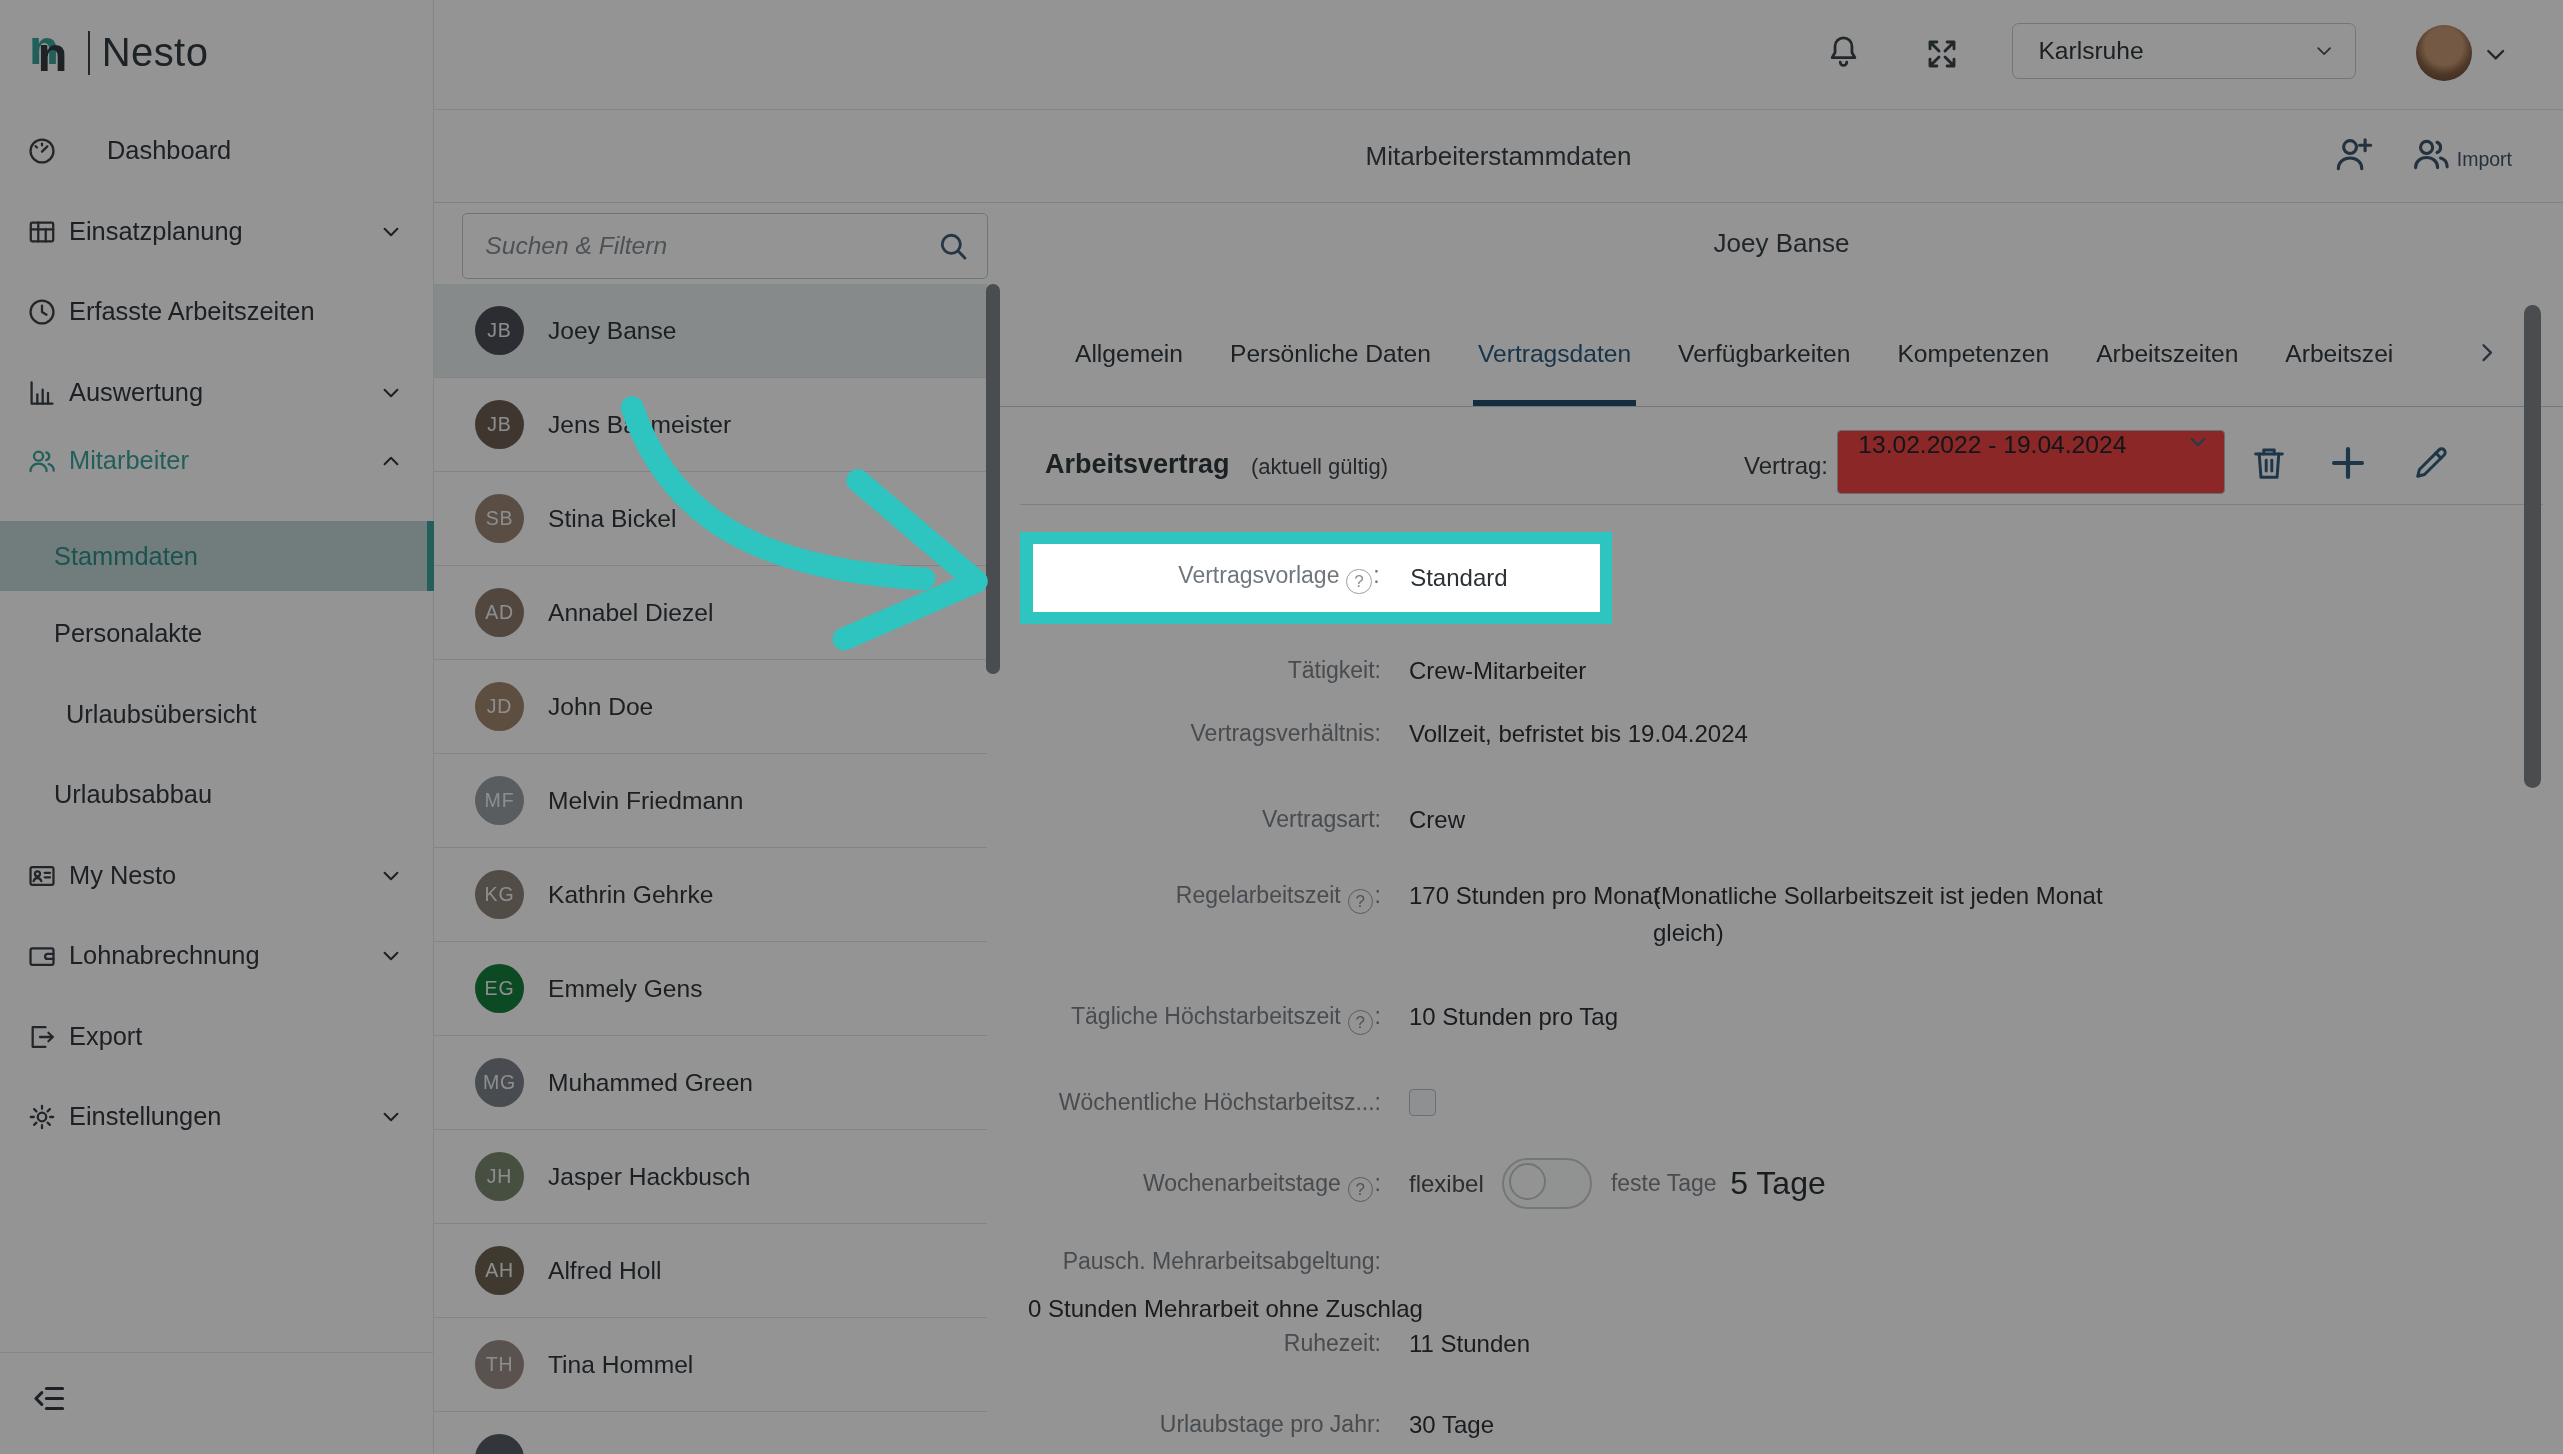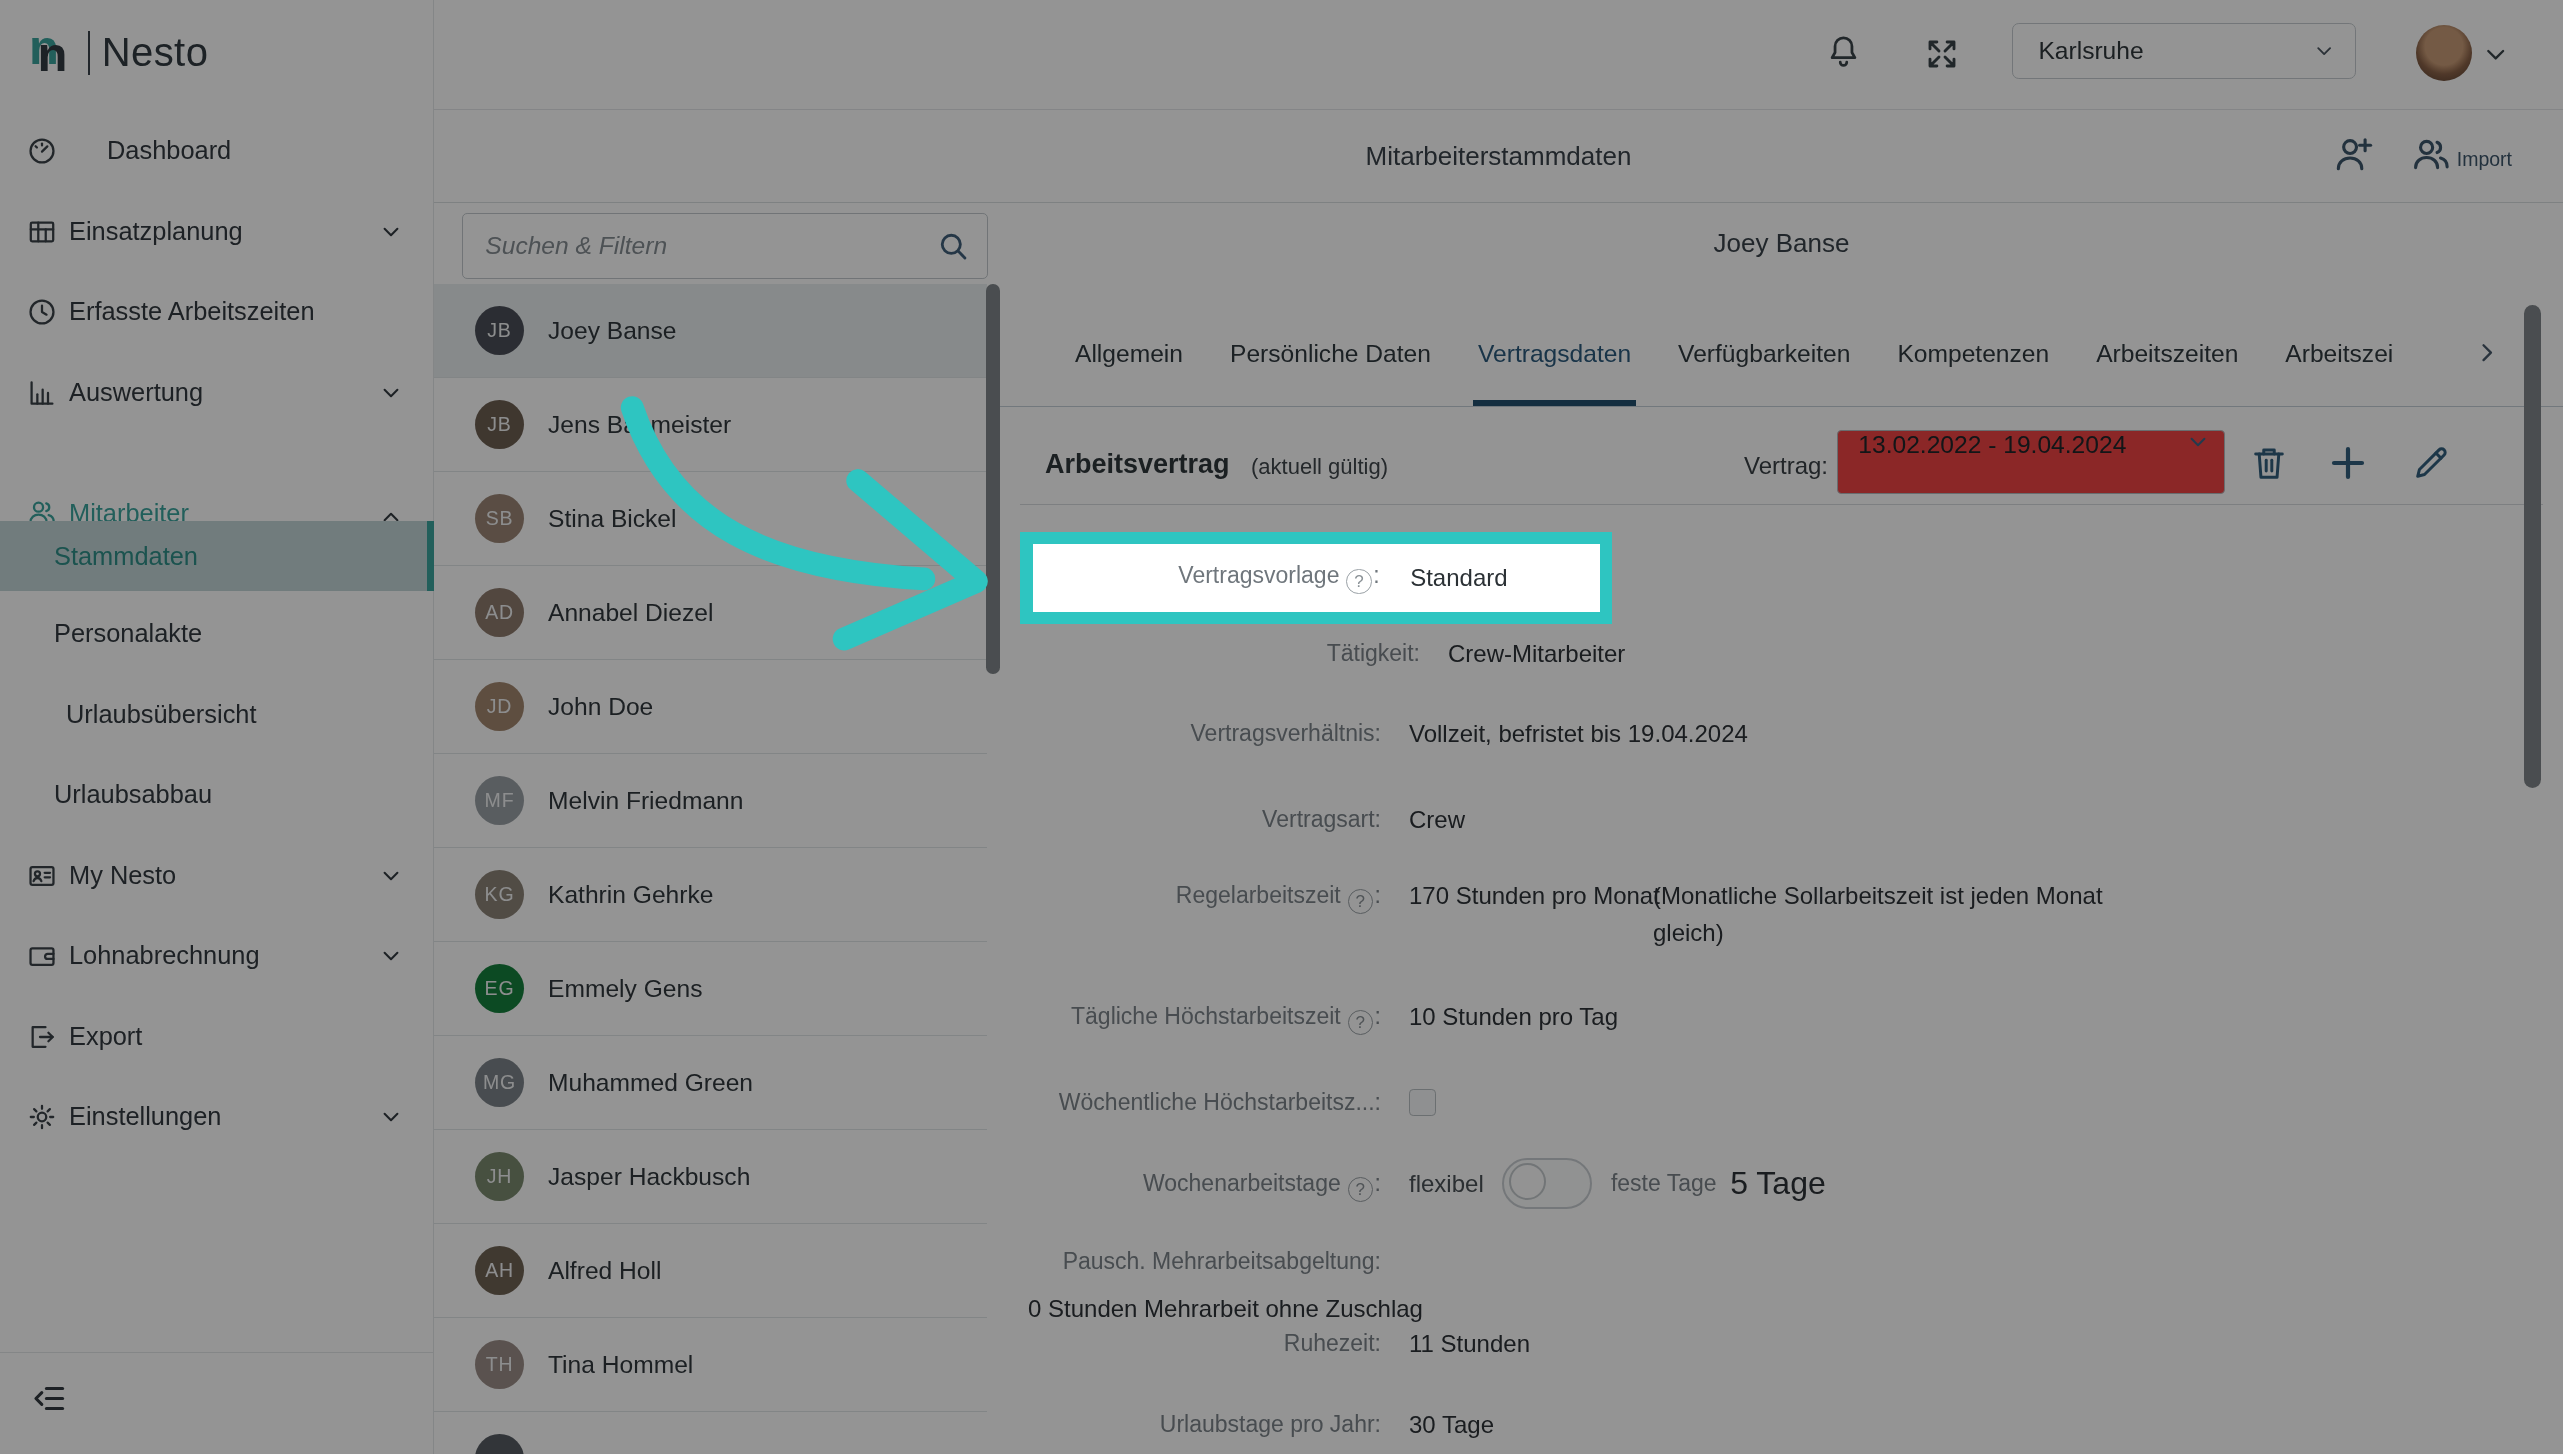--- a/index.html
+++ b/index.html
@@ -158,21 +158,21 @@
               <path d="M4.2 4v16h15.6"></path>
               <line x1="8.5" y1="20" x2="8.5" y2="13"></line>
               <line x1="12.5" y1="20" x2="12.5" y2="9.5"></line>
               <line x1="16.5" y1="20" x2="16.5" y2="12"></line>
             </svg></span>
           <span class="lbl">Auswertung</span>
           <span class="chev"><svg viewBox="0 0 24 24" width="100%" height="100%" fill="none" stroke="currentColor" stroke-width="2.2" stroke-linecap="round" stroke-linejoin="round">
               <polyline points="5 8.5 12 15.5 19 8.5"></polyline>
             </svg></span>
         </div>
-        <div class="side-item teal" style="top: 337px; align-items: flex-end;">
+        <div class="side-item teal" style="top: 310px;">
           <span class="ic"><svg viewBox="0 0 24 24" width="100%" height="100%" fill="none" stroke="currentColor" stroke-width="1.7" stroke-linecap="round" stroke-linejoin="round">
               <circle cx="9.4" cy="8.4" r="3.4"></circle>
               <path d="M3.4 19.6c0-3.4 2.7-5.6 6-5.6s6 2.2 6 5.6"></path>
               <path d="M15.2 5.5a3 3 0 0 1 0 5.8"></path>
               <path d="M17 14.3c2.3.6 3.8 2.5 3.8 5"></path>
             </svg></span>
           <span class="lbl">Mitarbeiter</span>
           <span class="chev"><svg viewBox="0 0 24 24" width="100%" height="100%" fill="none" stroke="currentColor" stroke-width="2.2" stroke-linecap="round" stroke-linejoin="round">
               <polyline points="5 15.5 12 8.5 19 15.5"></polyline>
             </svg></span>
@@ -390,21 +390,21 @@
             <line x1="14.8" y1="6.3" x2="17.7" y2="9.2"></line>
           </svg></span>
     </div>
     <div class="c-divider"></div>
 
     <div id="fields">
         <div class="field-row" style="top: 351px;">
           <div class="f-label"><span class="lt">Vertragsvorlage</span><span class="help-circle">?</span>:</div>
           <div class="f-value">Standard</div>
         </div>
-        <div class="field-row" style="top: 427px; margin-left: 39px;">
+        <div class="field-row" style="top: 444px;">
           <div class="f-label"><span class="lt">Tätigkeit</span>:</div>
           <div class="f-value">Crew-Mitarbeiter</div>
         </div>
         <div class="field-row" style="top: 507px;">
           <div class="f-label"><span class="lt">Vertragsverhältnis</span>:</div>
           <div class="f-value">Vollzeit, befristet bis 19.04.2024</div>
         </div>
         <div class="field-row" style="top: 593px;">
           <div class="f-label"><span class="lt">Vertragsart</span>:</div>
           <div class="f-value">Crew</div>

